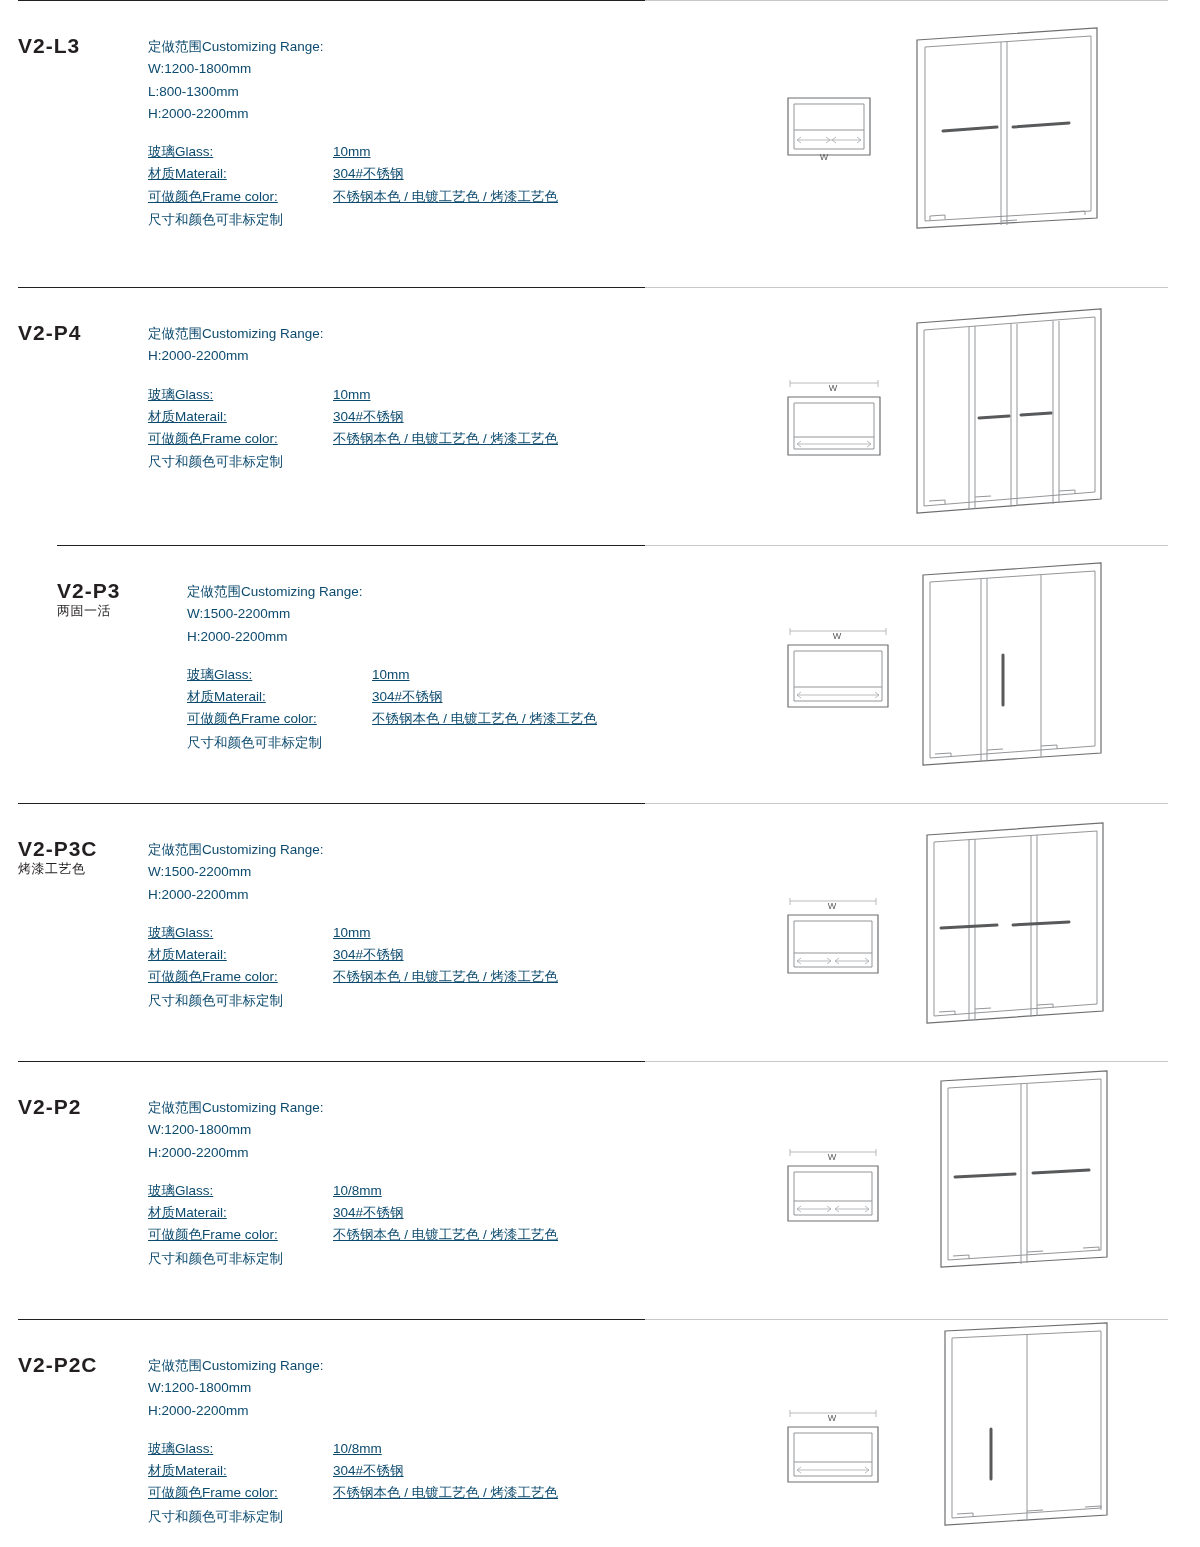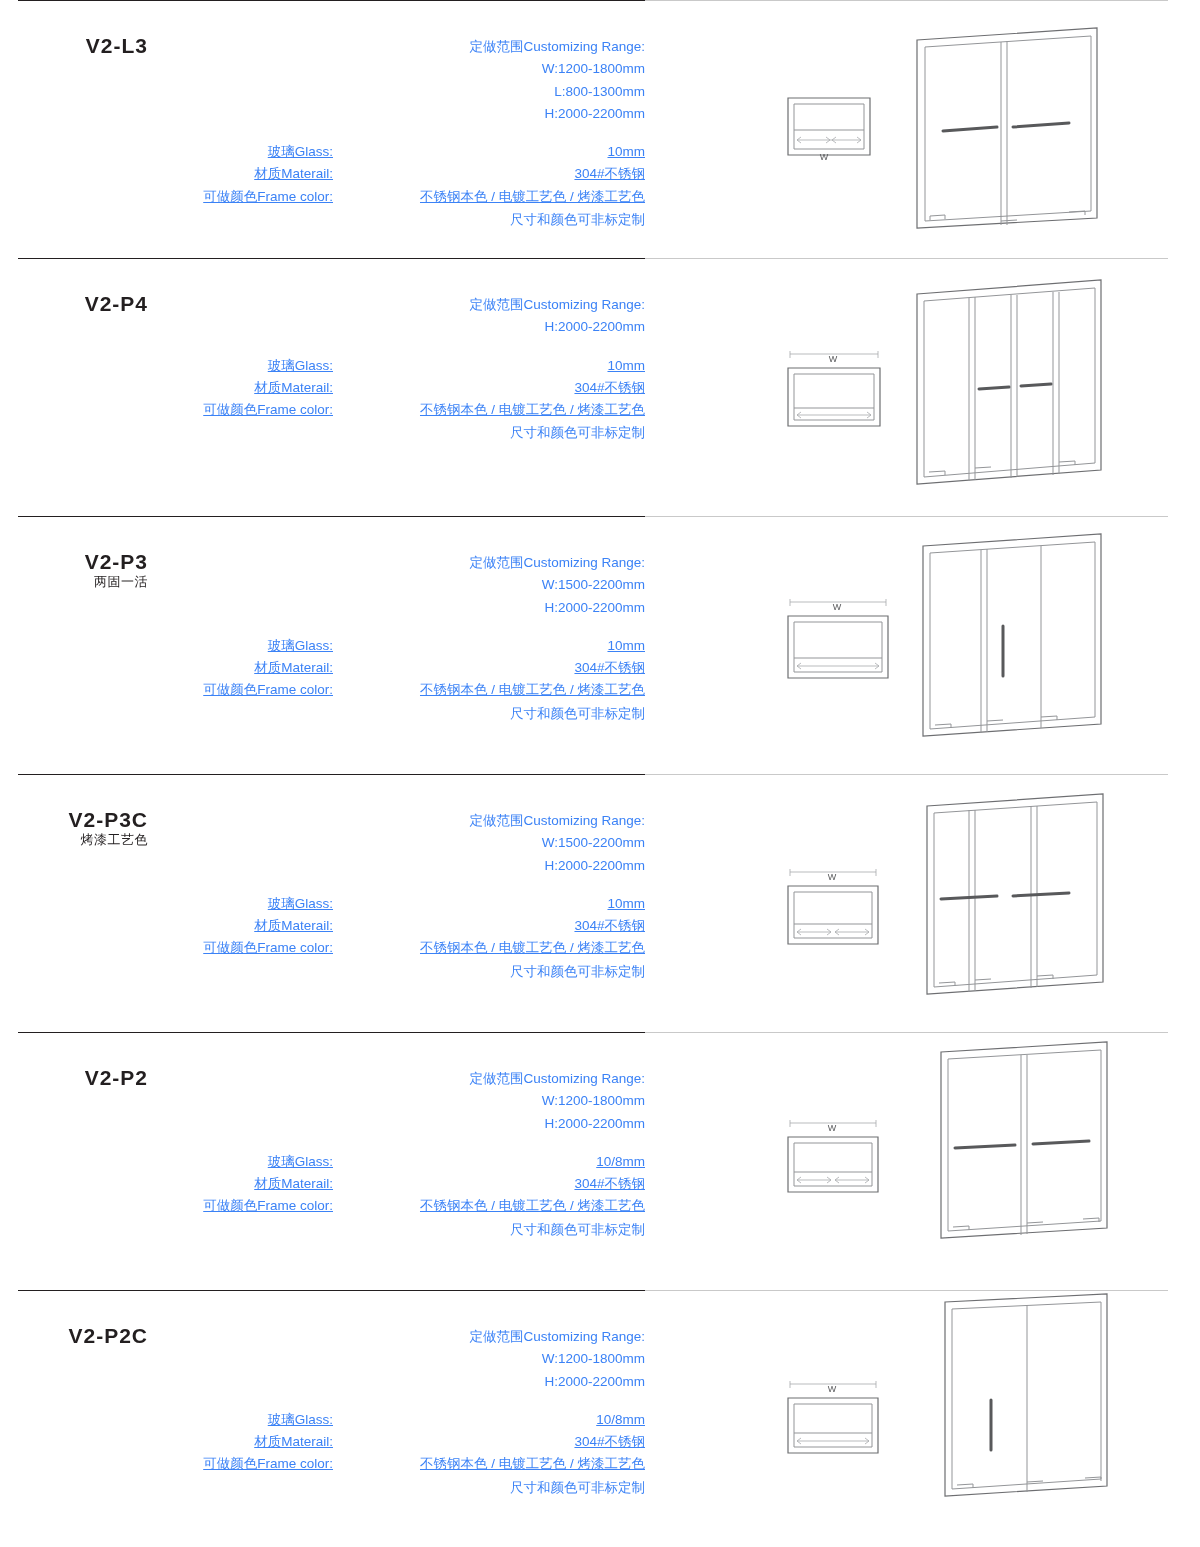--- a/index.html
+++ b/index.html
@@ -24,21 +24,20 @@
     display: flex;
     width: 100%;
     box-sizing: border-box;
   }
   .left-col {
     width: 645px;
     box-sizing: border-box;
     padding-left: 18px;
     padding-right: 0;
     position: relative;
-    text-align: right;
   }
   .left-col .rule {
     position: absolute;
     left: 18px;
     right: 0;
     top: 0;
     height: 1px;
     background: #231f20;
   }
   .right-col {
@@ -73,21 +72,21 @@
   }
   .code-sub {
     font-size: 13px;
     color: #231f20;
     letter-spacing: 0.5px;
   }
   .spec-block {
     flex: 1 1 auto;
     padding-top: 12px;
     font-size: 13.5px;
-    color: #3b82f6;
+    color: #0c4a6e;
     line-height: 1.65;
   }
   .spec-line {
     white-space: nowrap;
   }
   .spec-gap {
     height: 16px;
   }
   .kv {
     display: flex;
@@ -180,21 +179,21 @@
             <path class="handle" d="M368 127 L424 123"></path>
             <path class="ln" d="M285 216 L300 215 M300 215 L300 219 M285 216 L285 220"></path>
             <path class="ln" d="M356 221 L372 220"></path>
             <path class="ln" d="M424 212 L440 211 M440 211 L440 215"></path>
           </g>
         </svg>
       </div>
     </div>
   </div>
 
-  <div class="product-row" style="height:258px;">
+  <div class="product-row" style="height:258px;margin-top:29px;">
     <div class="left-col">
       <div class="rule"></div>
       <div class="row-inner">
         <div class="code-block">
           <div class="code">V2-P4</div>
           <div class="code-sub"></div>
         </div>
         <div class="spec-block">
           <div class="spec-line">定做范围Customizing Range:</div>
           <div class="spec-line">H:2000-2200mm</div>
@@ -240,21 +239,21 @@
             <path class="handle" d="M376 128 L406 126"></path>
             <path class="ln" d="M284 214 L300 213 M300 213 L300 217"></path>
             <path class="ln" d="M330 210 L346 209"></path>
             <path class="ln" d="M414 204 L430 203 M430 203 L430 207"></path>
           </g>
         </svg>
       </div>
     </div>
   </div>
 
-  <div class="product-row" style="height:258px;">
+  <div class="product-row" style="height:258px;padding-left:39px;">
     <div class="left-col">
       <div class="rule"></div>
       <div class="row-inner">
         <div class="code-block">
           <div class="code">V2-P3</div>
           <div class="code-sub">两固一活</div>
         </div>
         <div class="spec-block">
           <div class="spec-line">定做范围Customizing Range:</div>
           <div class="spec-line">W:1500-2200mm</div>

